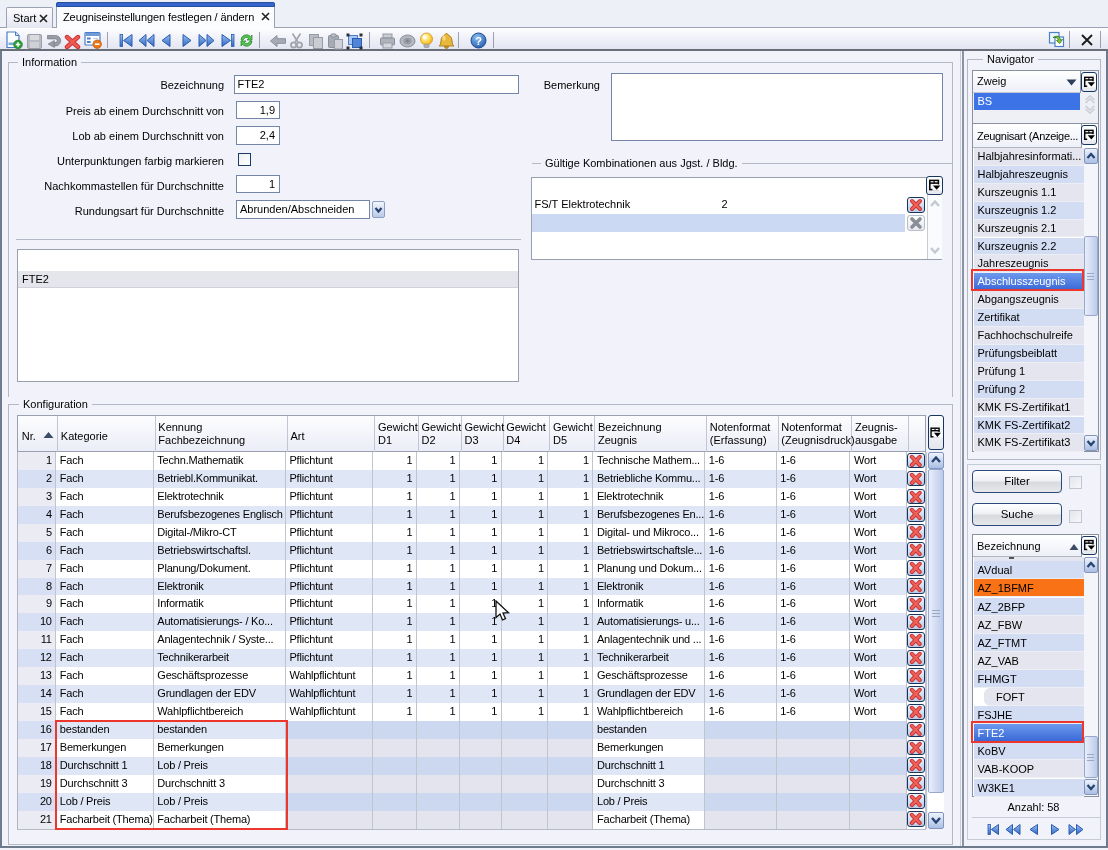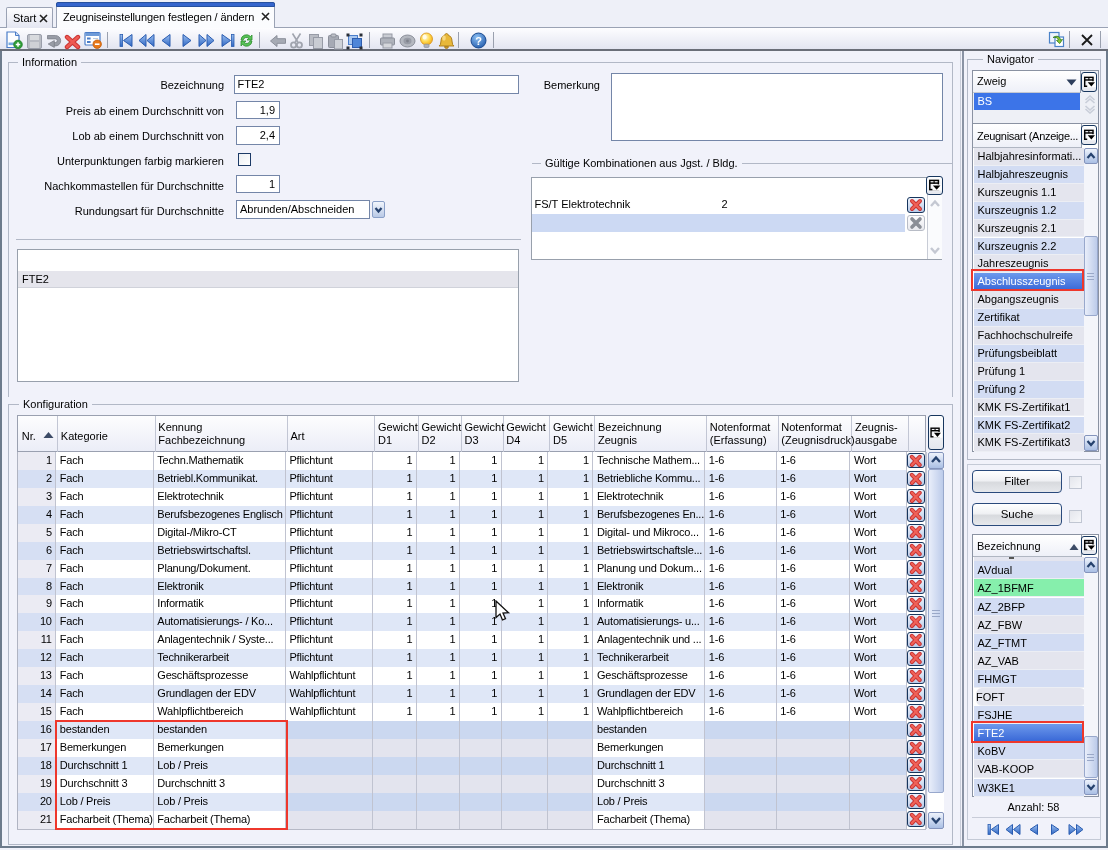--- a/index.html
+++ b/index.html
@@ -827,27 +827,27 @@
     <div class="abs" style="left:0;top:0;width:108px;height:22px;background:linear-gradient(#ffffff,#eef0f8);border-bottom:1px solid #b0b6c2;box-sizing:border-box;">
       <span class="lbl" style="left:4px;top:5px;">Bezeichnung</span>
       <svg class="abs" style="left:96px;top:8px;" width="10" height="8" viewBox="0 0 10 8">
         <polygon points="5,1 9.5,7 0.5,7" fill="#3c4b66"></polygon>
       </svg>
     </div>
     <div class="abs" style="left:108px;top:0;width:1px;height:22px;background:#98a0b0;"></div>
     <div class="abs" style="left:0.5px;top:22px;width:110px;height:4.8px;background:#e4e5ef;"></div>
     <div class="abs" style="left:36px;top:22px;width:5px;height:2px;background:#555;"></div>
     <div class="abs" style="left:0.5px;top:26.8px;width:110px;height:18.1px;background:#d2dcf3;line-height:18.1px;padding-left:4px;box-sizing:border-box;overflow:hidden;white-space:nowrap;border-bottom:1px solid #eceef4;">AVdual</div>
-    <div class="abs" style="left:0.5px;top:44.9px;width:110px;height:18.1px;background:#86efac;line-height:18.1px;padding-left:4px;box-sizing:border-box;overflow:hidden;white-space:nowrap;border-bottom:1px solid #eceef4;">AZ_1BFMF</div>
+    <div class="abs" style="left:0.5px;top:44.9px;width:110px;height:18.1px;background:#f97316;line-height:18.1px;padding-left:4px;box-sizing:border-box;overflow:hidden;white-space:nowrap;border-bottom:1px solid #eceef4;">AZ_1BFMF</div>
     <div class="abs" style="left:0.5px;top:63.0px;width:110px;height:18.1px;background:#d2dcf3;line-height:18.1px;padding-left:4px;box-sizing:border-box;overflow:hidden;white-space:nowrap;border-bottom:1px solid #eceef4;">AZ_2BFP</div>
     <div class="abs" style="left:0.5px;top:81.1px;width:110px;height:18.1px;background:#e4e5ee;line-height:18.1px;padding-left:4px;box-sizing:border-box;overflow:hidden;white-space:nowrap;border-bottom:1px solid #eceef4;">AZ_FBW</div>
     <div class="abs" style="left:0.5px;top:99.2px;width:110px;height:18.1px;background:#d2dcf3;line-height:18.1px;padding-left:4px;box-sizing:border-box;overflow:hidden;white-space:nowrap;border-bottom:1px solid #eceef4;">AZ_FTMT</div>
     <div class="abs" style="left:0.5px;top:117.3px;width:110px;height:18.1px;background:#e4e5ee;line-height:18.1px;padding-left:4px;box-sizing:border-box;overflow:hidden;white-space:nowrap;border-bottom:1px solid #eceef4;">AZ_VAB</div>
     <div class="abs" style="left:0.5px;top:135.4px;width:110px;height:18.1px;background:#d2dcf3;line-height:18.1px;padding-left:4px;box-sizing:border-box;overflow:hidden;white-space:nowrap;border-bottom:1px solid #eceef4;">FHMGT</div>
-    <div class="abs" style="left:3px;top:153.5px;width:110px;height:18.1px;background:#e4e5ee;line-height:18.1px;padding-left:0;box-sizing:border-box;overflow:hidden;white-space:nowrap;border-bottom:1px solid #eceef4;border-radius:6px;">FOFT</div>
+    <div class="abs" style="left:11px;top:153.5px;width:110px;height:18.1px;background:#e4e5ee;line-height:18.1px;padding-left:12px;box-sizing:border-box;overflow:hidden;white-space:nowrap;border-bottom:1px solid #eceef4;border-radius:6px;">FOFT</div>
     <div class="abs" style="left:0.5px;top:171.6px;width:110px;height:18.1px;background:#d2dcf3;line-height:18.1px;padding-left:4px;box-sizing:border-box;overflow:hidden;white-space:nowrap;border-bottom:1px solid #eceef4;">FSJHE</div>
     <div class="abs" style="left:0.5px;top:189.7px;width:110px;height:18.1px;background:linear-gradient(#6d99ec,#3766d6);color:#fff;line-height:18.1px;padding-left:4px;box-sizing:border-box;overflow:hidden;white-space:nowrap;">FTE2</div>
     <div class="abs" style="left:0.5px;top:207.8px;width:110px;height:18.1px;background:#d2dcf3;line-height:18.1px;padding-left:4px;box-sizing:border-box;overflow:hidden;white-space:nowrap;border-bottom:1px solid #eceef4;">KoBV</div>
     <div class="abs" style="left:0.5px;top:225.9px;width:110px;height:18.1px;background:#e4e5ee;line-height:18.1px;padding-left:4px;box-sizing:border-box;overflow:hidden;white-space:nowrap;border-bottom:1px solid #eceef4;">VAB-KOOP</div>
     <div class="abs" style="left:0.5px;top:244.0px;width:110px;height:18.1px;background:#d2dcf3;line-height:18.1px;padding-left:4px;box-sizing:border-box;overflow:hidden;white-space:nowrap;border-bottom:1px solid #eceef4;">W3KE1</div>
 <div class="abs" style="left:110.5px;top:22px;width:14px;height:239px;background:#f4f5fa;">
   <div class="abs" style="left:0;top:0.5px;width:14px;height:16px;background:linear-gradient(#eef3fc,#aabfe4);border:1px solid #8494bc;border-radius:2px;box-sizing:border-box;"><svg width="12" height="14" viewBox="0 0 12 14">
           <path d="M2.5 9 L6 5 L9.5 9" stroke="#26426e" stroke-width="2.2" fill="none"></path>
         </svg></div>
   <div class="abs" style="left:0;top:179px;width:14px;height:42px;background:linear-gradient(90deg,#e9eefa,#bccbea);border:1px solid #98a8cc;border-radius:2px;box-sizing:border-box;">

